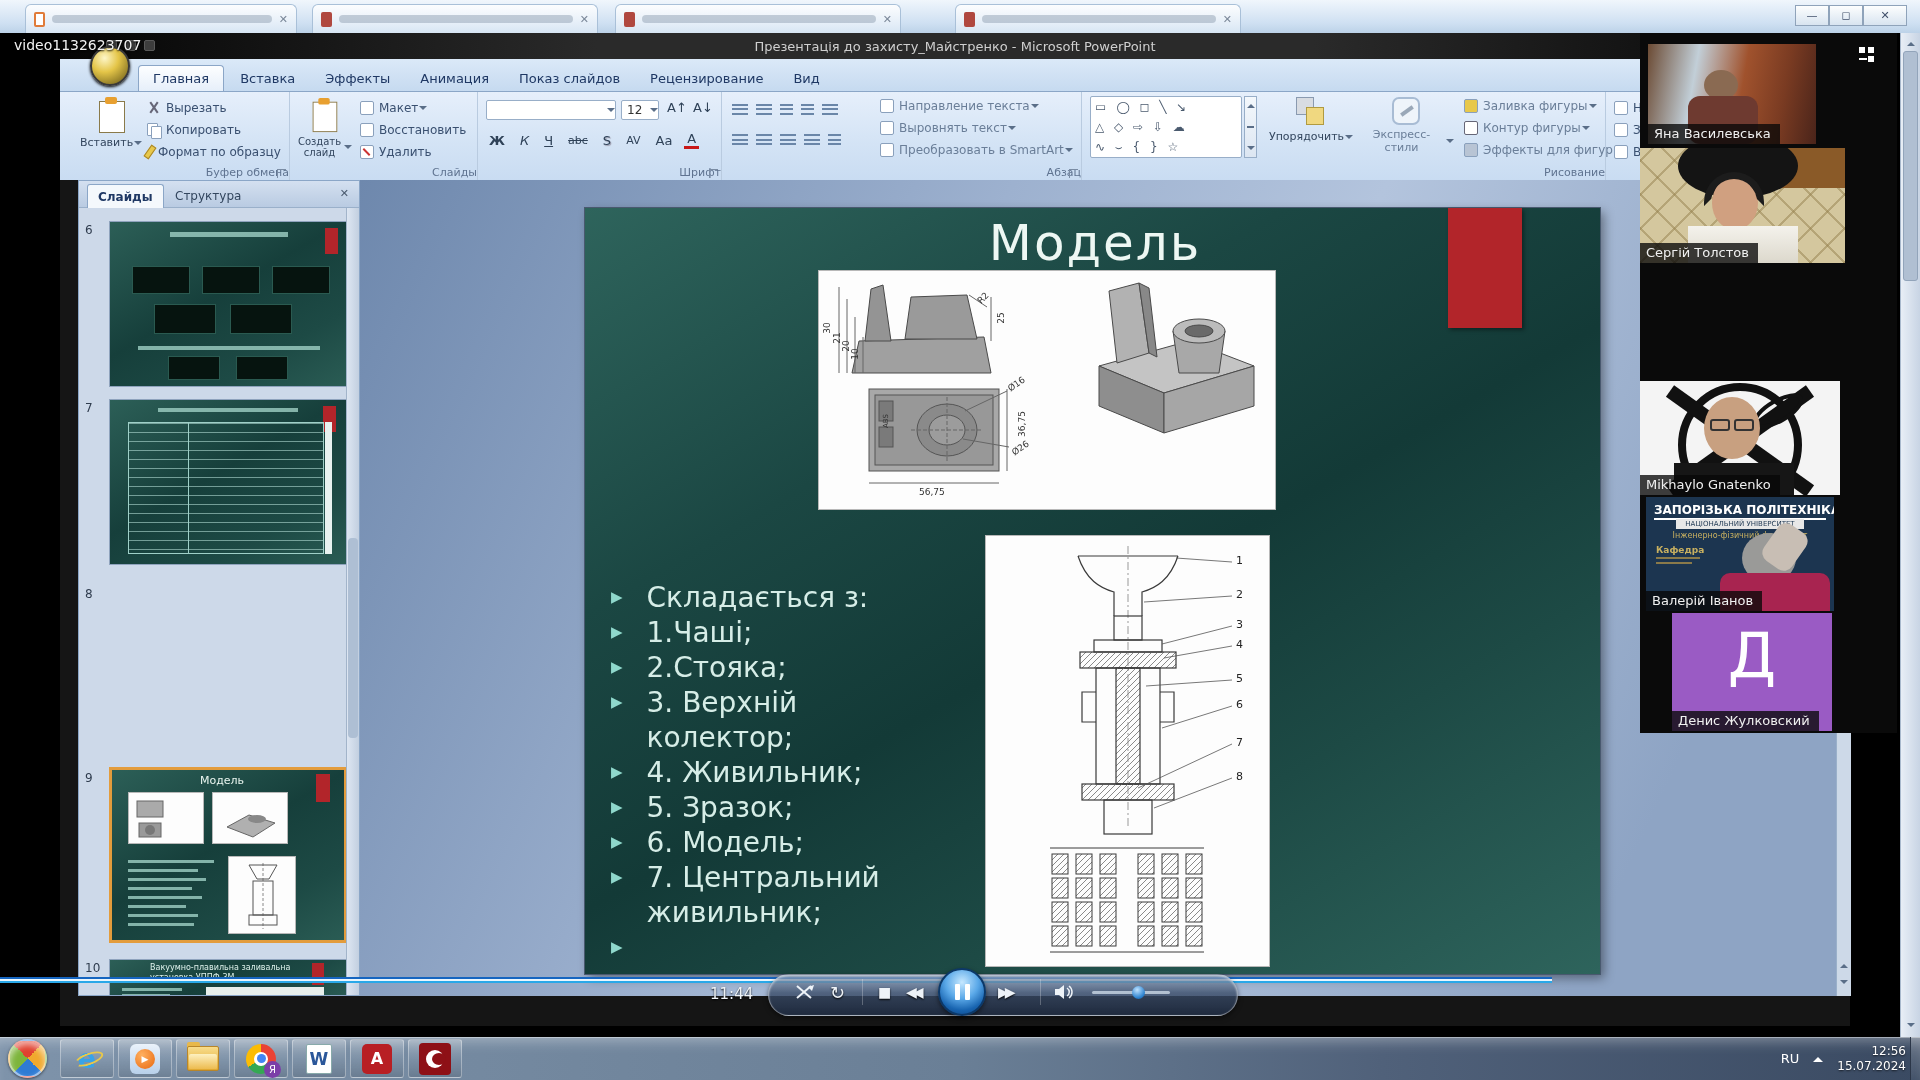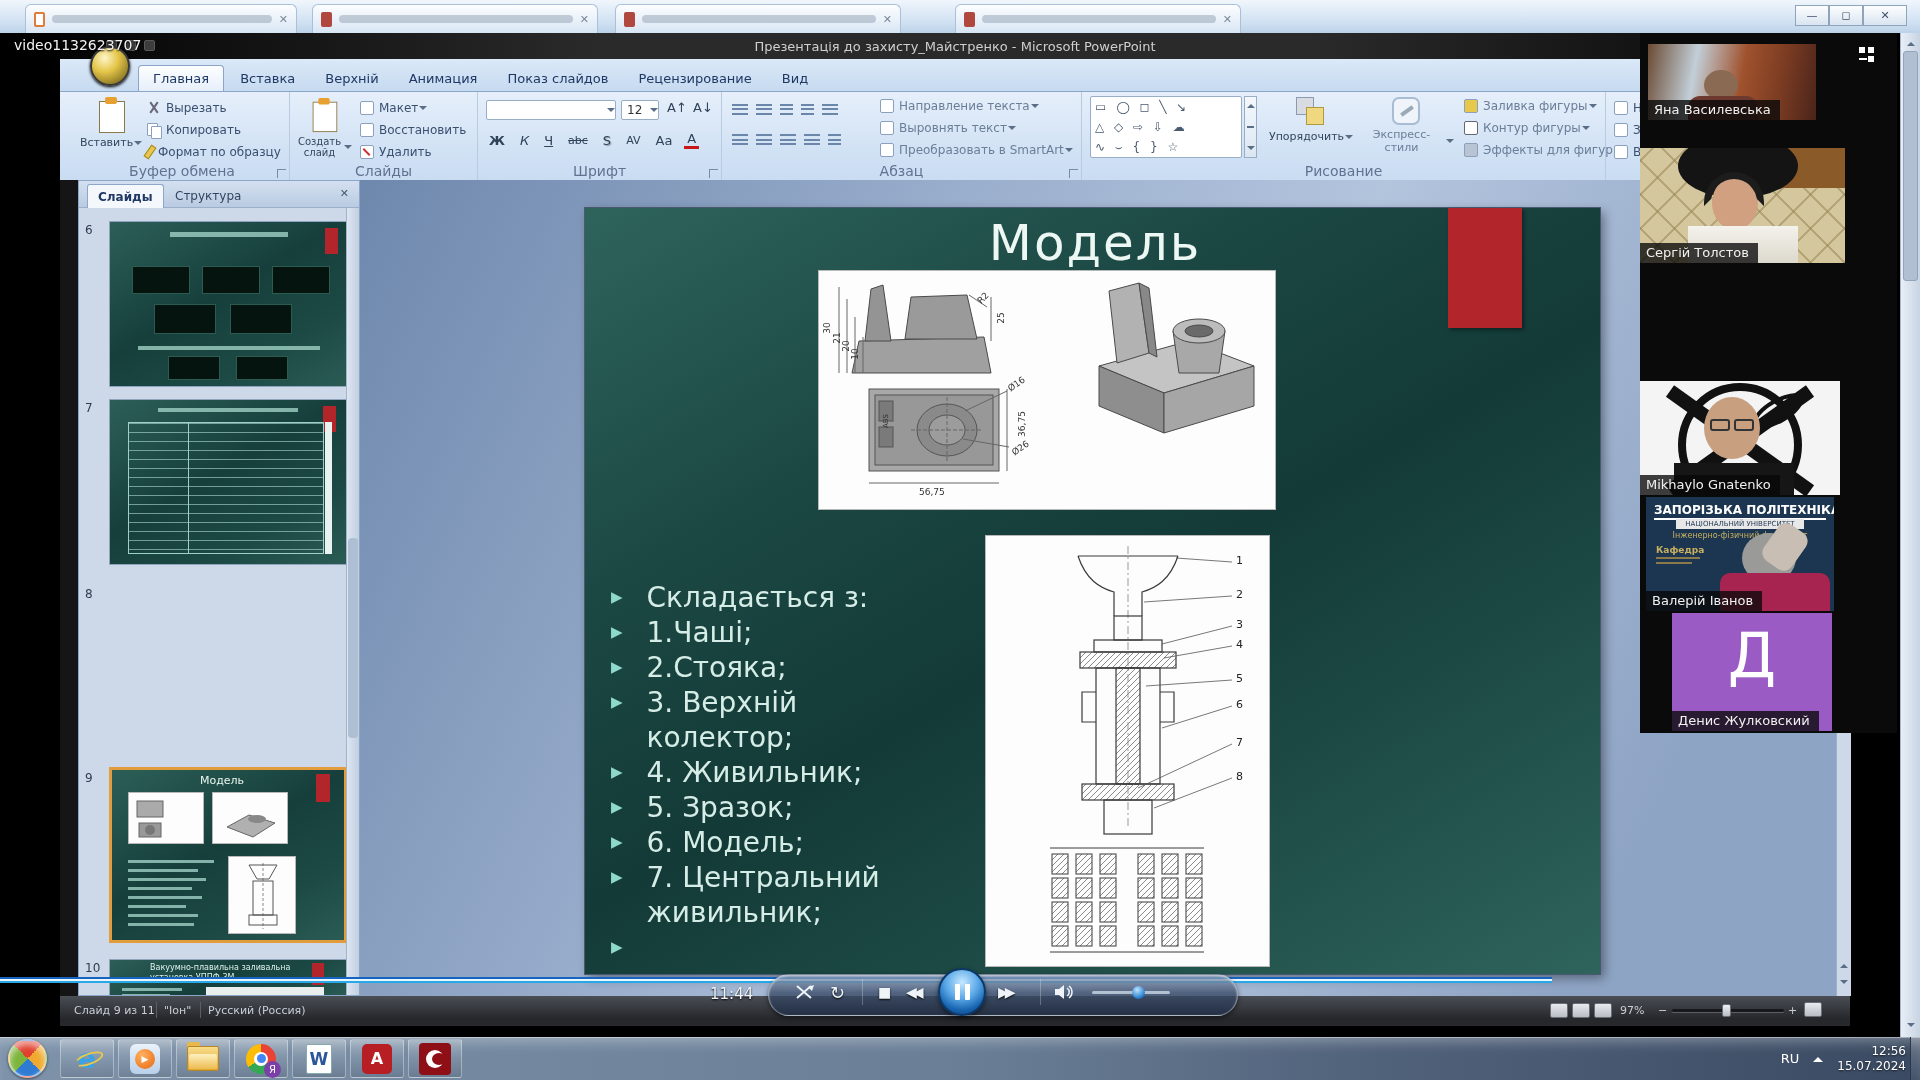--- a/index.html
+++ b/index.html
@@ -21,21 +21,21 @@
 #ppt{position:absolute;left:60px;top:0;width:1790px;height:993px;background:#151515}
 .titlebar{position:absolute;left:0;top:0;width:1790px;height:26px;background:linear-gradient(90deg,#050505,#2a2a2a 30%,#2a2a2a 70%,#050505);color:#cfcfcf;font-size:13px;display:flex;align-items:center;justify-content:center}
 .qat{position:absolute;left:46px;top:7px;display:flex;gap:8px;opacity:.55}
 .qat div{width:11px;height:11px;border:1px solid #9a9a9a;background:#666;border-radius:2px}
 .orb{position:absolute;left:30px;top:13px;width:40px;height:40px;border-radius:50%;background:radial-gradient(circle at 35% 28%,#fdf6c8,#e4c548 40%,#97822a 75%,#5d521a);border:2px solid #3a3a3a;box-shadow:0 1px 3px #000;z-index:5}
 .tabrow{position:absolute;left:0;top:26px;width:1790px;height:33px;background:linear-gradient(#dbe9f8,#c6daf0);border-bottom:1px solid #8ba6c7;display:flex;align-items:flex-end;padding-left:78px;gap:2px}
 .rtab{height:26px;padding:0 14px;font-size:13px;color:#1f3864;display:flex;align-items:center;border-radius:4px 4px 0 0}
 .rtab.active{background:linear-gradient(#fdfeff,#e6effa);border:1px solid #8ba6c7;border-bottom:none;font-weight:normal}
 .ribbon{position:absolute;left:0;top:59px;width:1790px;height:88px;background:linear-gradient(#e6effb,#d3e3f5 60%,#c9dcf2)}
 .rgroup{position:absolute;top:0;height:88px;border-right:1px solid #b9cbe0}
-.glabel{position:absolute;bottom:1px;left:0;width:100%;text-align:center;font-size:14px;color:#5f7390;white-space:nowrap}
+.glabel{position:absolute;bottom:1px;left:0;width:100%;text-align:right;font-size:11px;color:#5f7390;white-space:nowrap}
 .dlg{position:absolute;bottom:2px;right:3px;width:9px;height:9px;border-left:1px solid #7a8ca4;border-top:1px solid #7a8ca4}
 .bigbtn{position:absolute;top:5px;width:56px;text-align:center;font-size:11px;color:#33465e;display:flex;flex-direction:column;align-items:center;gap:3px}
 .srow{position:absolute;height:20px;display:flex;align-items:center;gap:5px;font-size:12px;color:#3a5070;white-space:nowrap}
 .mi{width:14px;height:14px;border:1px solid #8aa0bc;background:#fff;border-radius:2px;position:relative;flex:0 0 auto}
 .mi.red::before{content:"";position:absolute;left:1px;top:5px;width:9px;height:2px;background:#c33;transform:rotate(45deg)}
 .i-cut{width:14px;height:14px;position:relative;flex:0 0 auto}
 .i-cut::before,.i-cut::after{content:"";position:absolute;left:6px;top:0;width:2px;height:13px;background:#667;}
 .i-cut::before{transform:rotate(35deg)}.i-cut::after{transform:rotate(-35deg)}
 .i-copy{width:14px;height:14px;position:relative;flex:0 0 auto}
 .i-copy::before,.i-copy::after{content:"";position:absolute;width:9px;height:11px;border:1px solid #8aa0bc;background:#fff;border-radius:1px}
@@ -156,21 +156,21 @@
           <div></div>
           <div></div>
           <div></div>
         </div>
         <span>Презентація до захисту_Майстренко - Microsoft PowerPoint</span>
       </div>
       <div class="orb"></div>
       <div class="tabrow">
         <div class="rtab active">Главная</div>
         <div class="rtab">Вставка</div>
-        <div class="rtab">Верхній</div>
+        <div class="rtab">Эффекты</div>
         <div class="rtab">Анимация</div>
         <div class="rtab">Показ слайдов</div>
         <div class="rtab">Рецензирование</div>
         <div class="rtab">Вид</div>
       </div>
 
       <div class="ribbon">
 
         <div class="rgroup" style="left:15px;width:215px">
           <div class="bigbtn" style="left:8px">
@@ -568,47 +568,31 @@
           </div>
         </div>
       </div>
 
       <div class="vscroll">
         <div class="vthumb"></div>
         <div style="position:absolute;left:3px;bottom:28px" class="tri-u"></div>
         <div style="position:absolute;left:3px;bottom:8px" class="tri-d"></div>
       </div>
 
-      <div class="statusbar">
-        <span class="sbtxt" style="left:14px">Слайд 9 из 11</span>
-        <span class="sbsep" style="left:96px"></span>
-        <span class="sbtxt" style="left:104px">"Іон"</span>
-        <span class="sbsep" style="left:140px"></span>
-        <span class="sbtxt" style="left:148px">Русский (Россия)</span>
-        <span class="viewbtn" style="left:1490px"></span>
-        <span class="viewbtn" style="left:1512px"></span>
-        <span class="viewbtn" style="left:1534px"></span>
-        <span class="sbtxt" style="left:1560px">97%</span>
-        <span class="sbtxt" style="left:1598px">−</span>
-        <span class="ztrack" style="left:1612px"></span>
-        <span class="zthumb" style="left:1662px"></span>
-        <span class="sbtxt" style="left:1728px">+</span>
-        <span class="viewbtn" style="left:1744px;top:6px"></span>
-      </div>
     </div>
   </div>
 
   <div class="strip">
     <div class="gallery">
       <i style="left:0;top:0"></i>
         <i style="left:9px;top:0"></i>
         <i style="left:9px;top:9px"></i>
       <i style="left:0;top:9px;width:8px;height:2px;margin-top:2px"></i>
     </div>
-    <div class="tile" style="left:8px;top:11px;width:168px;height:76px;background:linear-gradient(100deg,#6b4a33,#c2cfd8 28%,#a0522d 55%,#7a3b22 78%,#4a241a)">
+    <div class="tile" style="left:8px;top:11px;width:168px;height:100px;background:linear-gradient(100deg,#6b4a33,#c2cfd8 28%,#a0522d 55%,#7a3b22 78%,#4a241a)">
       <div style="position:absolute;left:56px;top:26px;width:34px;height:30px;border-radius:50%;background:#8a6a52"></div>
       <div style="position:absolute;left:40px;top:52px;width:70px;height:48px;border-radius:12px;background:#6e3a30"></div>
       <div class="pname">Яна Василевська</div>
     </div>
     <div class="tile" style="left:0;top:115px;width:205px;height:115px;background:#d4c79e">
       <div style="position:absolute;inset:0;background:repeating-linear-gradient(45deg,rgba(150,130,80,.5) 0 2px,transparent 2px 24px),repeating-linear-gradient(-45deg,rgba(150,130,80,.5) 0 2px,transparent 2px 24px)"></div>
       <div style="position:absolute;right:0;top:0;width:70px;height:40px;background:#8a5a28"></div>
       <div style="position:absolute;left:38px;top:-14px;width:120px;height:64px;border-radius:50%;background:#141414"></div>
       <div style="position:absolute;left:72px;top:28px;width:46px;height:54px;border-radius:50%;background:#d0a080"></div>
       <div style="position:absolute;left:64px;top:24px;width:60px;height:34px;border:7px solid #1c1c1c;border-bottom-color:transparent;border-radius:30px 30px 0 0"></div>

